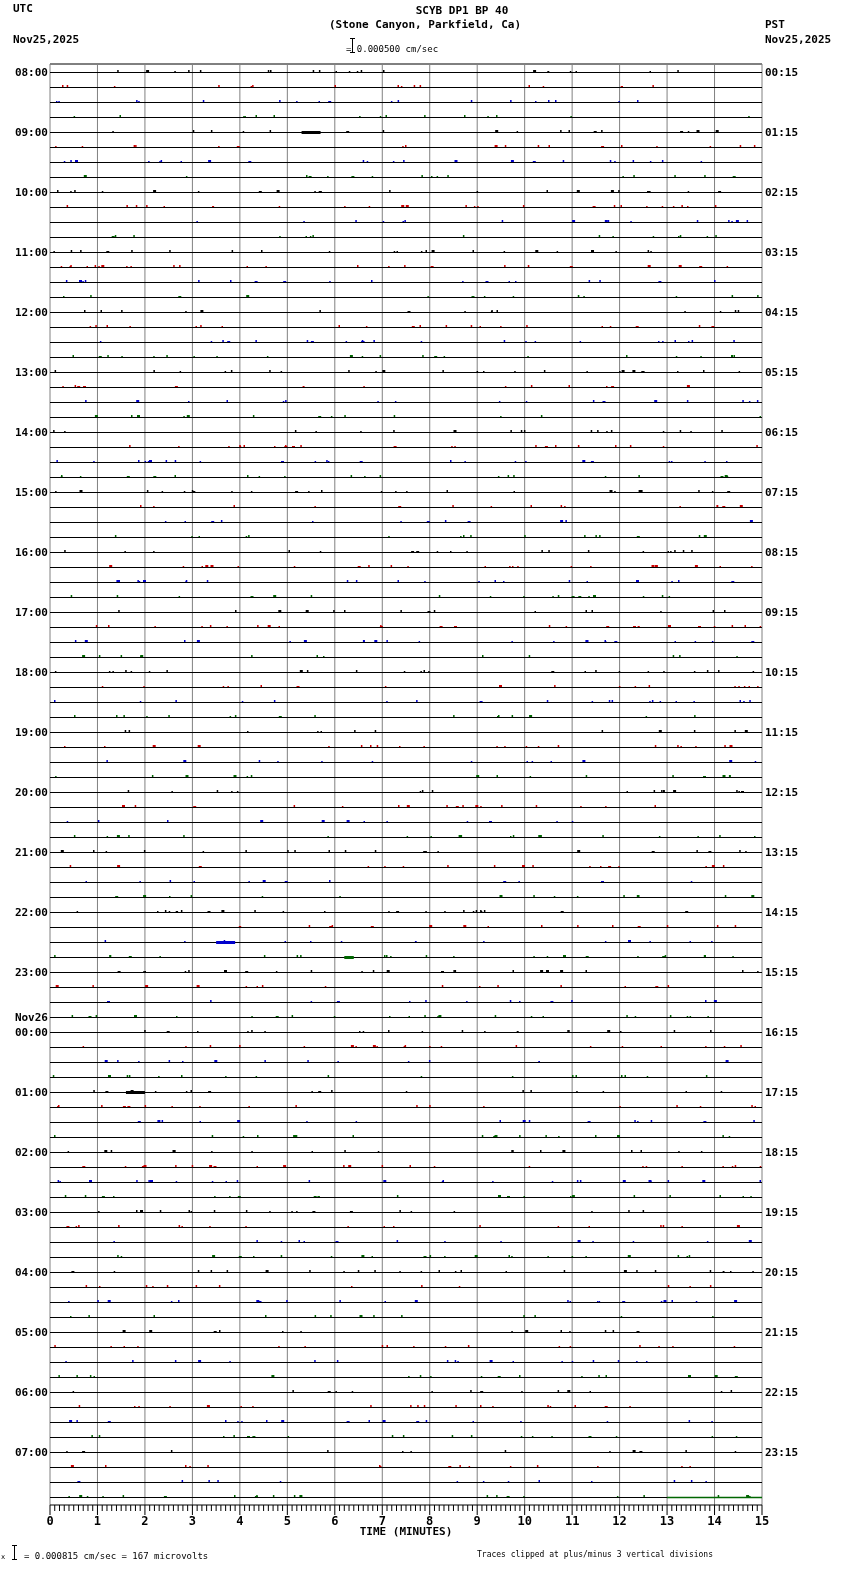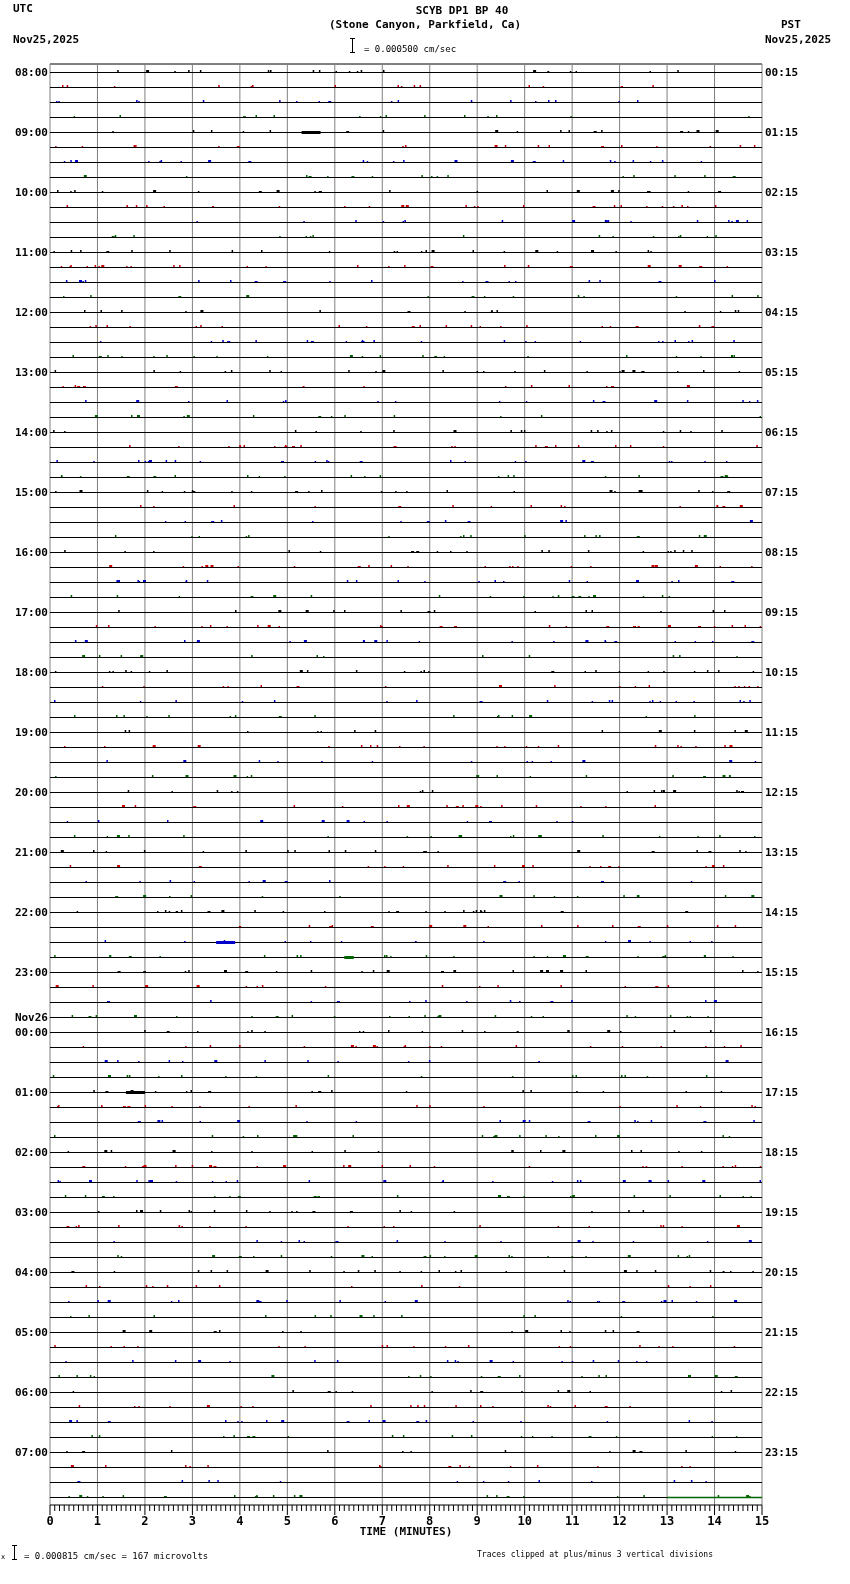--- a/index.html
+++ b/index.html
@@ -13,24 +13,24 @@
   .scalebar:before, .scalebar:after { content:""; position:absolute; left:-2px; width:5px; height:1px; background:#000; }
   .scalebar:before { top:0; } .scalebar:after { bottom:0; }
 </style>
 </head>
 <body>
 
 <div class="txt title" style="top:5px;margin-left:37px;">SCYB DP1 BP 40</div>
 <div class="txt title" style="top:19px;">(Stone Canyon, Parkfield, Ca)</div>
 <div class="txt" style="left:13px; top:3px;">UTC</div>
 <div class="txt" style="left:13px; top:34px;">Nov25,2025</div>
-<div class="txt" style="left:765px; top:19px;margin-left:16px;">PST</div>
+<div class="txt" style="left:765px; top:19px;">PST</div>
 <div class="txt" style="left:765px; top:34px;">Nov25,2025</div>
 <div class="scalebar" style="left:352px; top:38px; height:15px;"></div>
-<div class="txt small" style="left:364px; top:43px;">= 0.000500 cm/sec</div>
+<div class="txt small" style="left:346px; top:43px;">= 0.000500 cm/sec</div>
 
 <svg id="plot" xmlns="http://www.w3.org/2000/svg" width="850" height="1584">
     <line x1="50" y1="64" x2="762" y2="64" stroke="#000000" stroke-width="1"></line>
     <line x1="50" y1="64" x2="50" y2="1505" stroke="#808080" stroke-width="1"></line>
     <line x1="97.46666666666667" y1="64" x2="97.46666666666667" y2="1505" stroke="#808080" stroke-width="1"></line>
     <line x1="144.93333333333334" y1="64" x2="144.93333333333334" y2="1505" stroke="#808080" stroke-width="1"></line>
     <line x1="192.4" y1="64" x2="192.4" y2="1505" stroke="#808080" stroke-width="1"></line>
     <line x1="239.86666666666667" y1="64" x2="239.86666666666667" y2="1505" stroke="#808080" stroke-width="1"></line>
     <line x1="287.33333333333337" y1="64" x2="287.33333333333337" y2="1505" stroke="#808080" stroke-width="1"></line>
     <line x1="334.8" y1="64" x2="334.8" y2="1505" stroke="#808080" stroke-width="1"></line>

